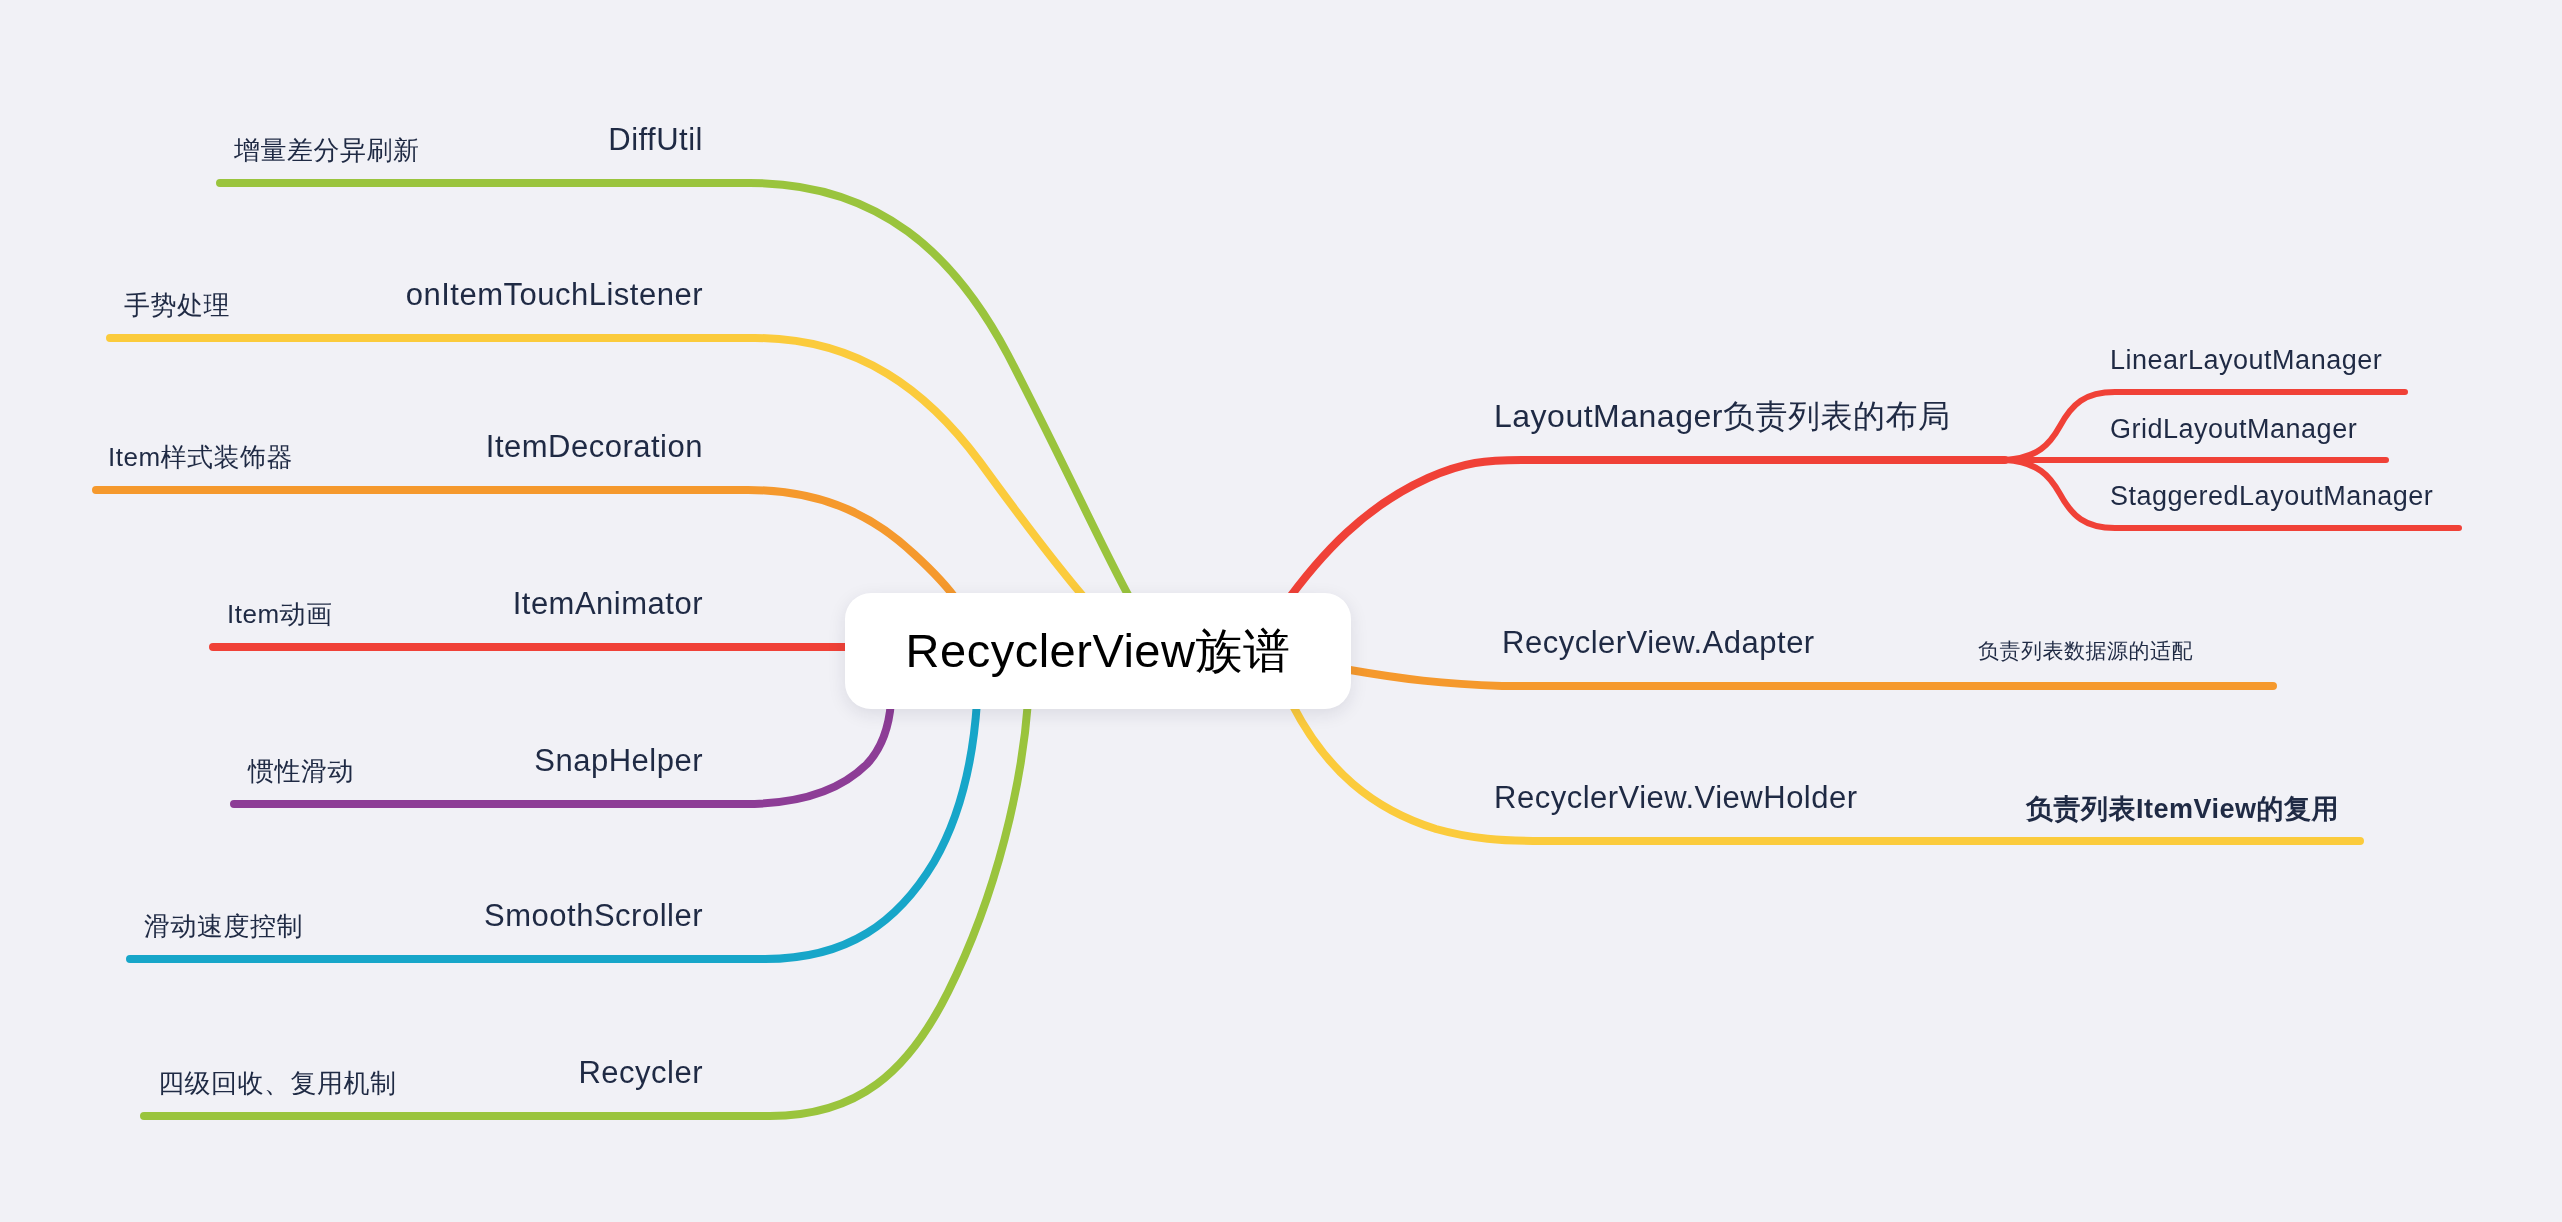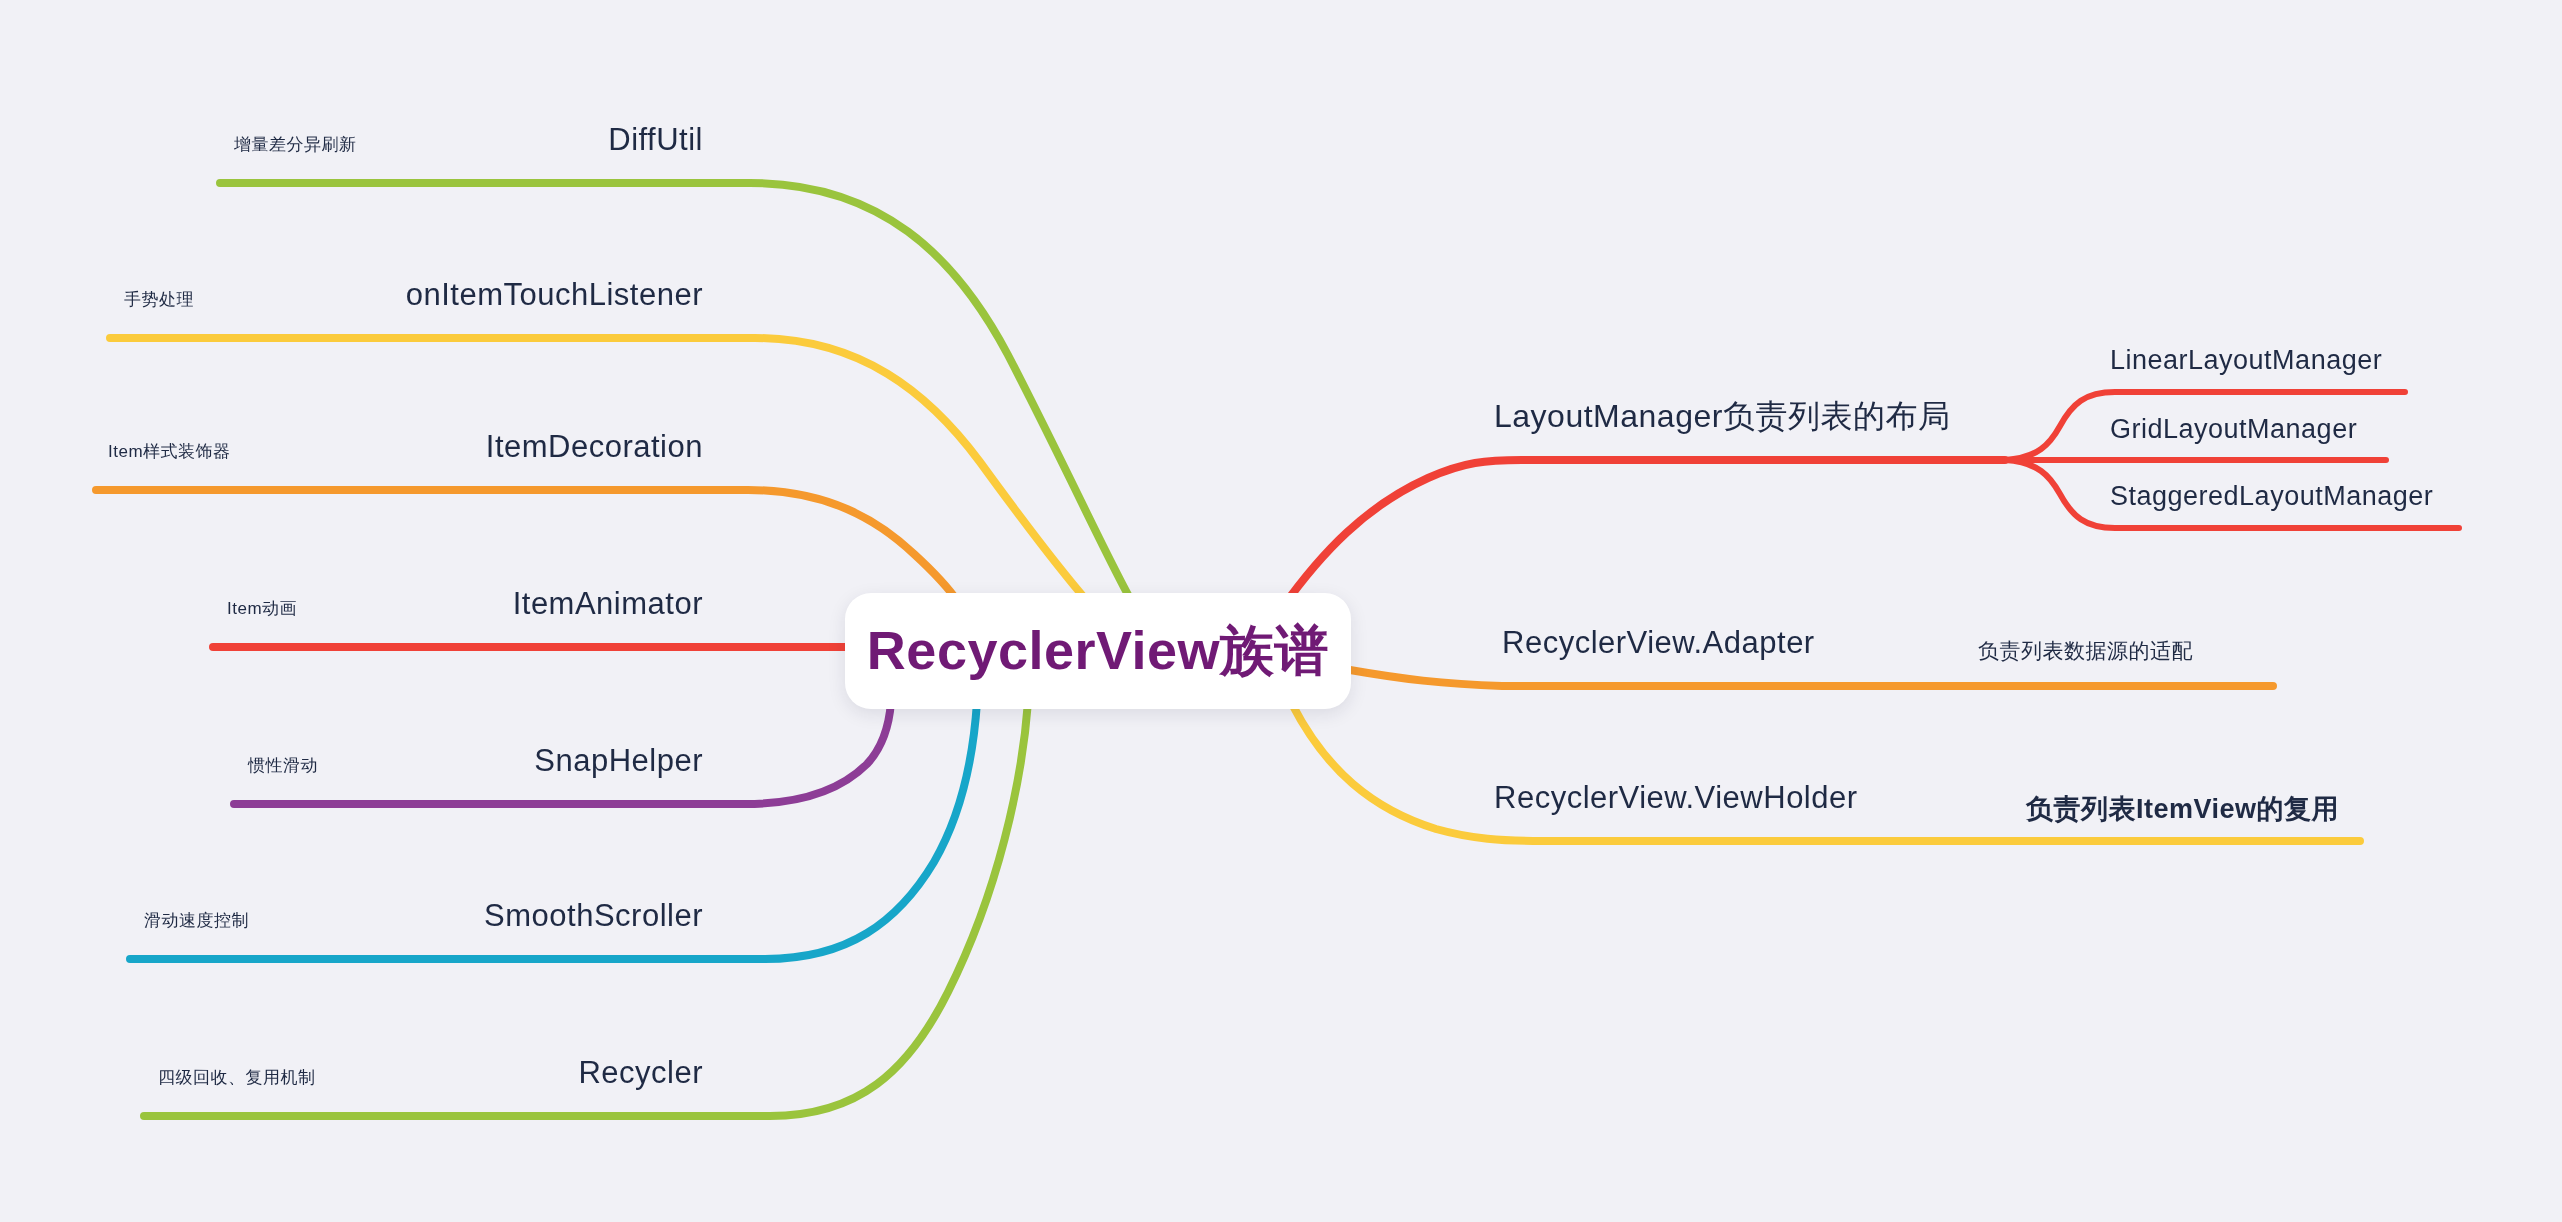--- a/index.html
+++ b/index.html
@@ -2,27 +2,27 @@
 <html><head>
 <meta charset="utf-8">
 <style>
   html,body{margin:0;padding:0;background:#F1F1F6;}
   #canvas{position:relative;width:2562px;height:1222px;background:#F1F1F6;
           font-family:"Liberation Sans","DejaVu Sans",sans-serif;overflow:hidden;}
   svg.links{position:absolute;left:0;top:0;width:2562px;height:1222px;}
   svg.links path{fill:none;stroke-linecap:round;}
   .lbl{position:absolute;white-space:nowrap;color:#1F2A44;line-height:1.2;}
   .big{font-size:31px;font-weight:400;letter-spacing:.5px;}
-  .note{font-size:17px;font-weight:400;letter-spacing:.5px;}
+  .note{font-size:26px;font-weight:400;letter-spacing:.5px;}
   .child{font-size:27px;font-weight:400;letter-spacing:.5px;}
   .ralign{text-align:left;}
   #center-node{position:absolute;left:845px;top:593px;width:506px;height:116px;
     background:#FFFFFF;border-radius:26px;box-shadow:0 5px 18px rgba(25,25,60,.10);
     display:flex;align-items:center;justify-content:center;}
-  #center-node .title{font-size:54px;font-weight:700;color:#701a75;letter-spacing:.5px;}
+  #center-node .title{font-size:47px;font-weight:400;color:#000000;letter-spacing:.5px;}
 </style>
 </head>
 <body>
 
 <div id="canvas">
 
   <svg class="links" viewBox="0 0 2562 1222">
 
     <path stroke-width="8" d="M 220 183 H 750 C 880 183 955 255 1008 355 C 1065 465 1108 560 1132 602" stroke="#9AC43D"></path>
     <path stroke-width="8" d="M 110 338 H 755 C 860 338 928 392 980 462 C 1028 528 1062 572 1088 602" stroke="#FBCB3C"></path>

